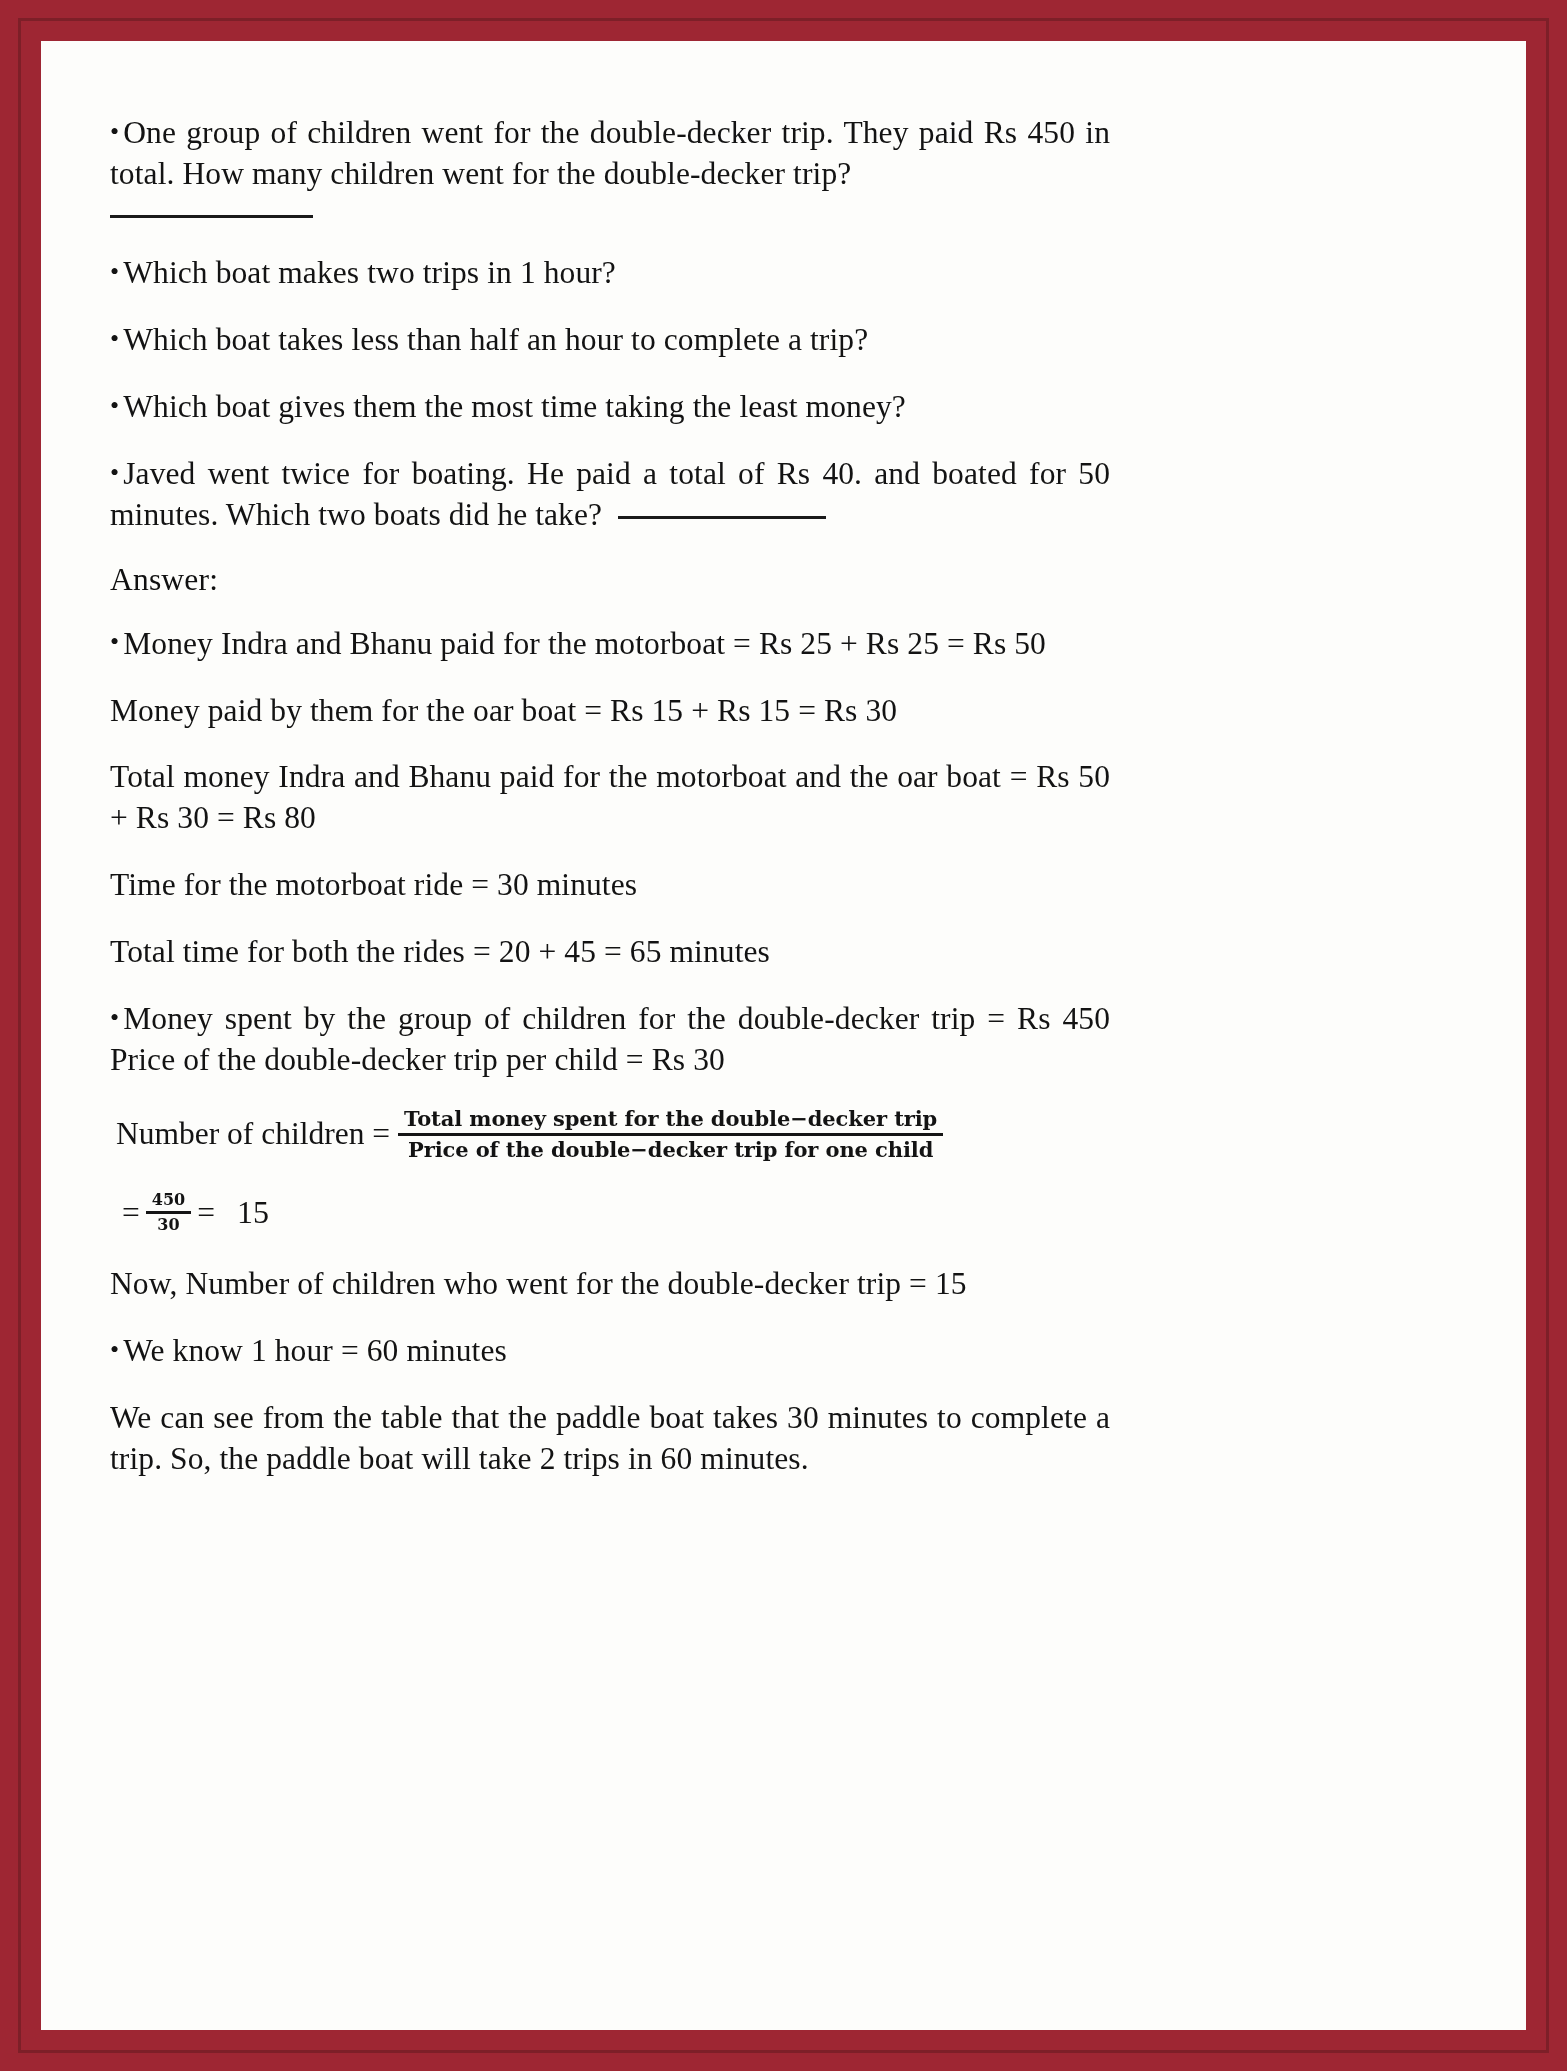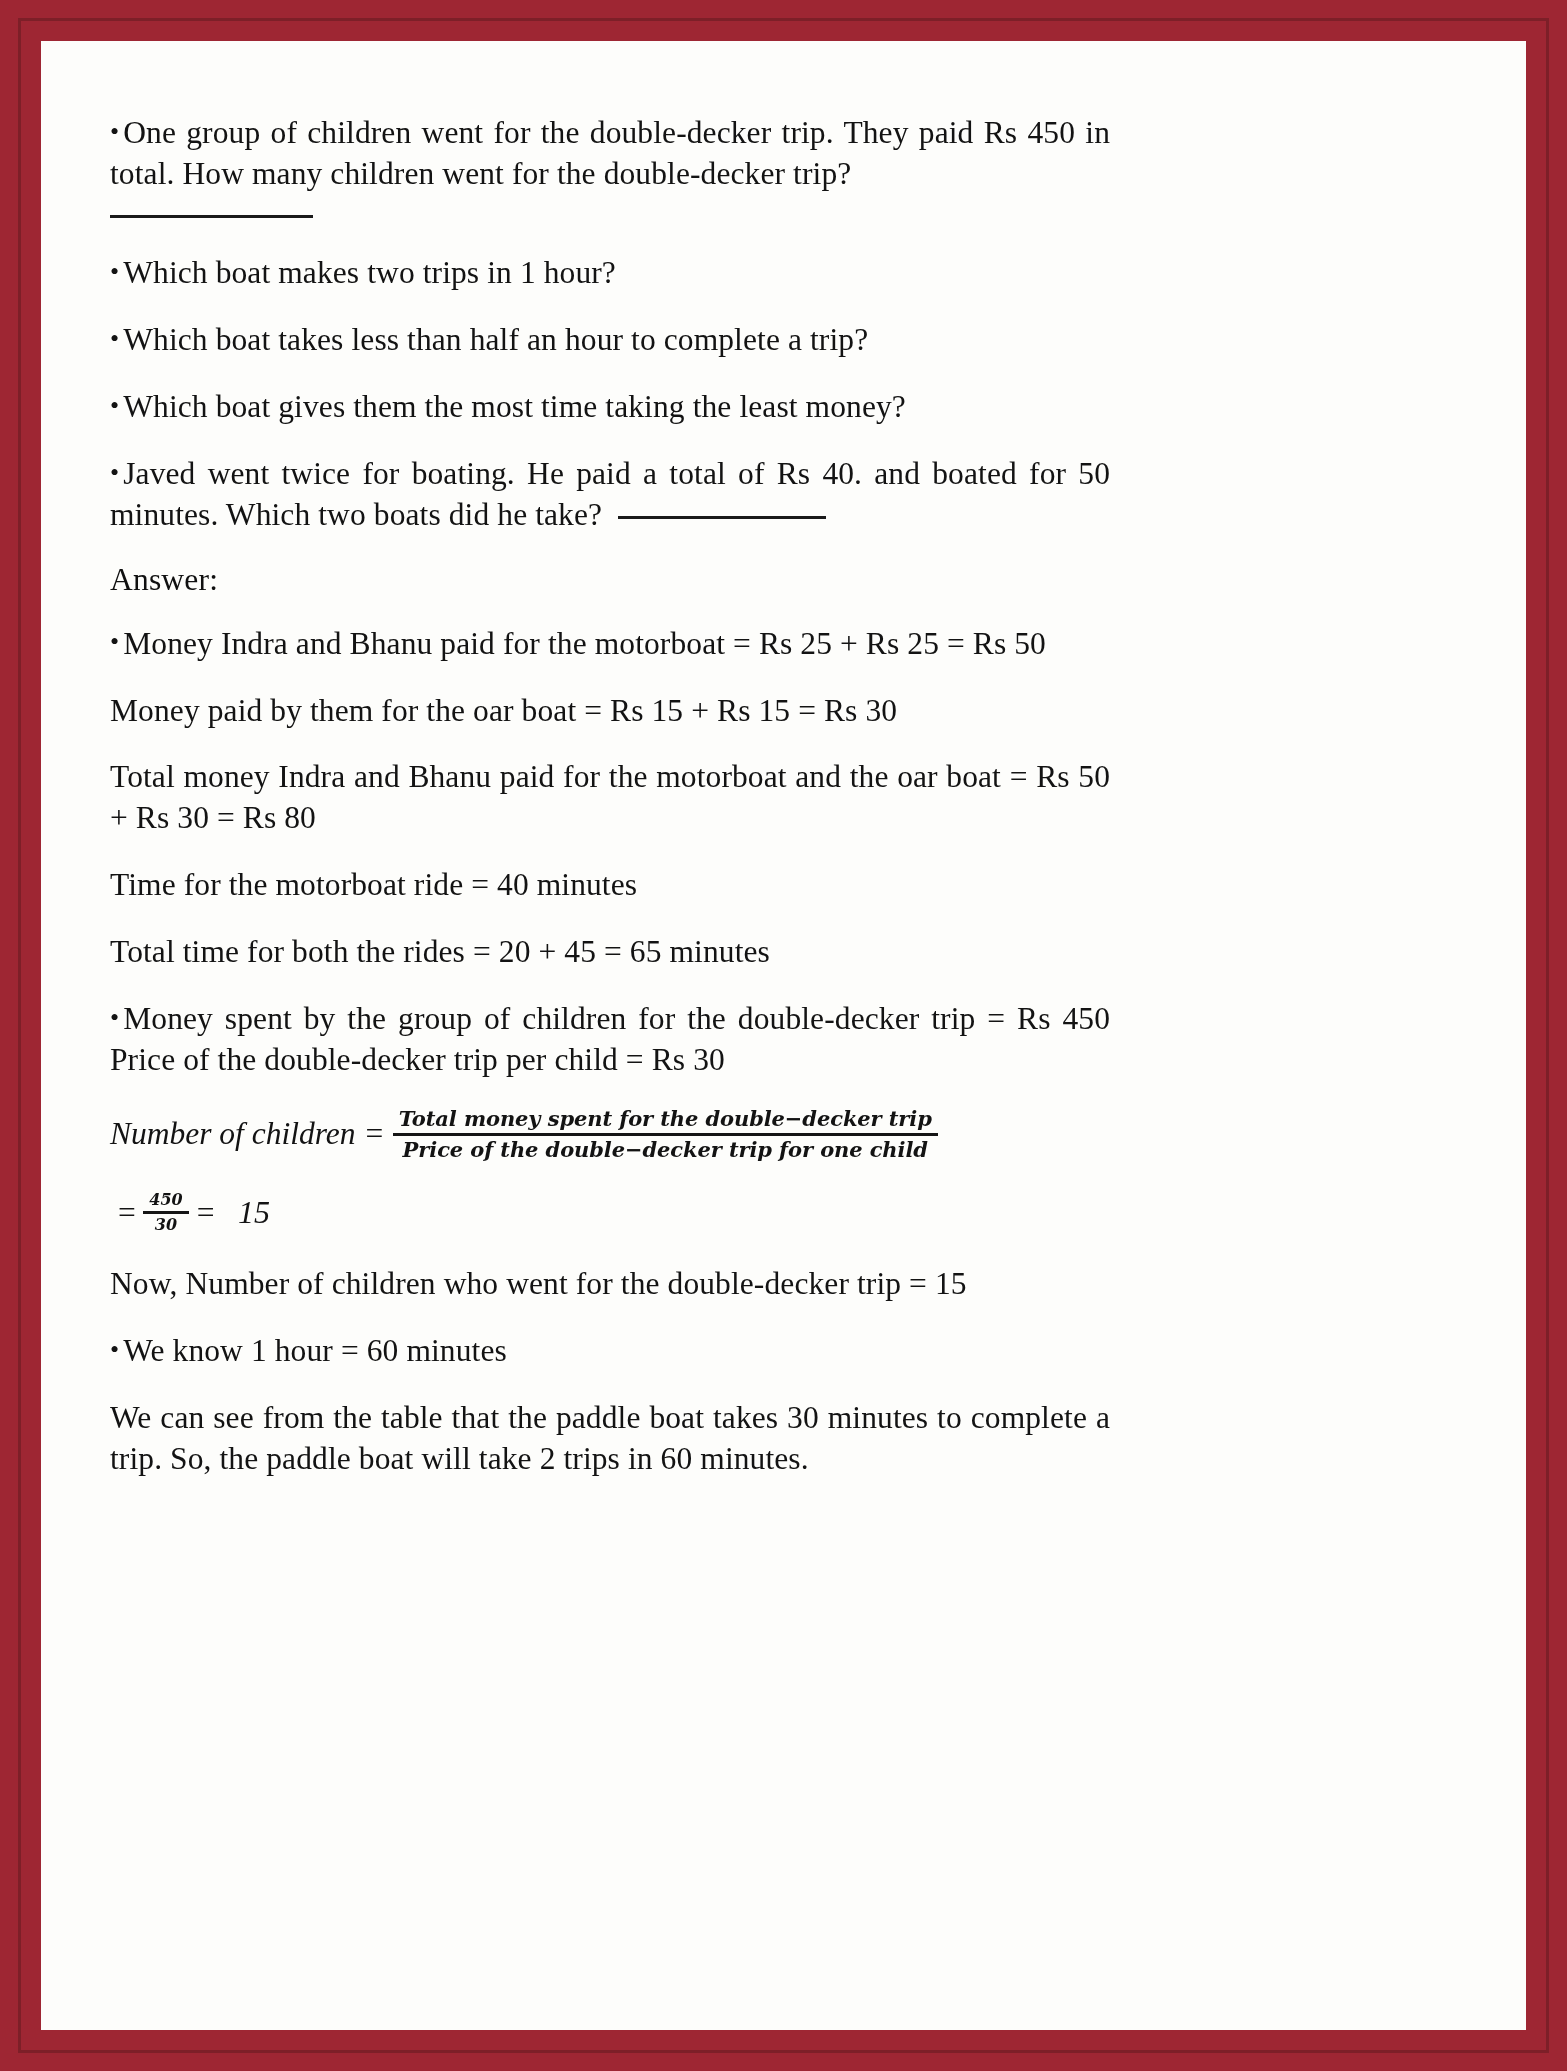--- a/index.html
+++ b/index.html
@@ -86,24 +86,23 @@
     font-weight: normal;
     color: #101010;
     margin: 0 0 26px 0;
     letter-spacing: 0.2px;
   }
 
   
   .frac-line {
     display: flex;
     align-items: center;
-    margin: 0 0 26px 0;
+    margin: 0 0 26px 6px;
     font-size: 31.5px;
     color: #131313;
-    font-style: italic;
   }
   .frac-lead { white-space: nowrap; padding-right: 8px; }
   .frac {
     display: inline-flex;
     flex-direction: column;
     align-items: center;
     vertical-align: middle;
     line-height: 1.12;
   }
   .frac .num, .frac .den {
@@ -168,21 +167,21 @@
         <p class="para lastline-left"><span class="bullet-dot">•</span><span>Javed went twice for boating. He paid a total of Rs 40. and boated for 50 minutes. Which two boats did he take?</span><span class="blank-rule blank-long" style="margin-left:16px;"></span></p>
 
         <p class="heading">Answer:</p>
 
         <p class="para flow"><span class="bullet-dot">•</span><span>Money Indra and Bhanu paid for the motorboat = Rs 25 + Rs 25 = Rs 50</span></p>
 
         <p class="para flow"><span>Money paid by them for the oar boat = Rs 15 + Rs 15 = Rs 30</span></p>
 
         <p class="para lastline-left"><span>Total money Indra and Bhanu paid for the motorboat and the oar boat = Rs 50 + Rs 30 = Rs 80</span></p>
 
-        <p class="para flow"><span>Time for the motorboat ride = 40 minutes</span></p>
+        <p class="para flow"><span>Time for the motorboat ride = 30 minutes</span></p>
 
 
         <p class="para flow"><span>Total time for both the rides = 20 + 45 = 65 minutes</span></p>
 
         <p class="para lastline-left"><span class="bullet-dot">•</span><span>Money spent by the group of children for the double-decker trip = Rs 450 Price of the double-decker trip per child = Rs 30</span></p>
 
         <div class="frac-line" id="words-fraction-row">
           <span class="frac-lead">Number of children =</span>
           <span class="frac" id="words-fraction">
             <span class="num">Total money spent for the double−decker trip</span>

